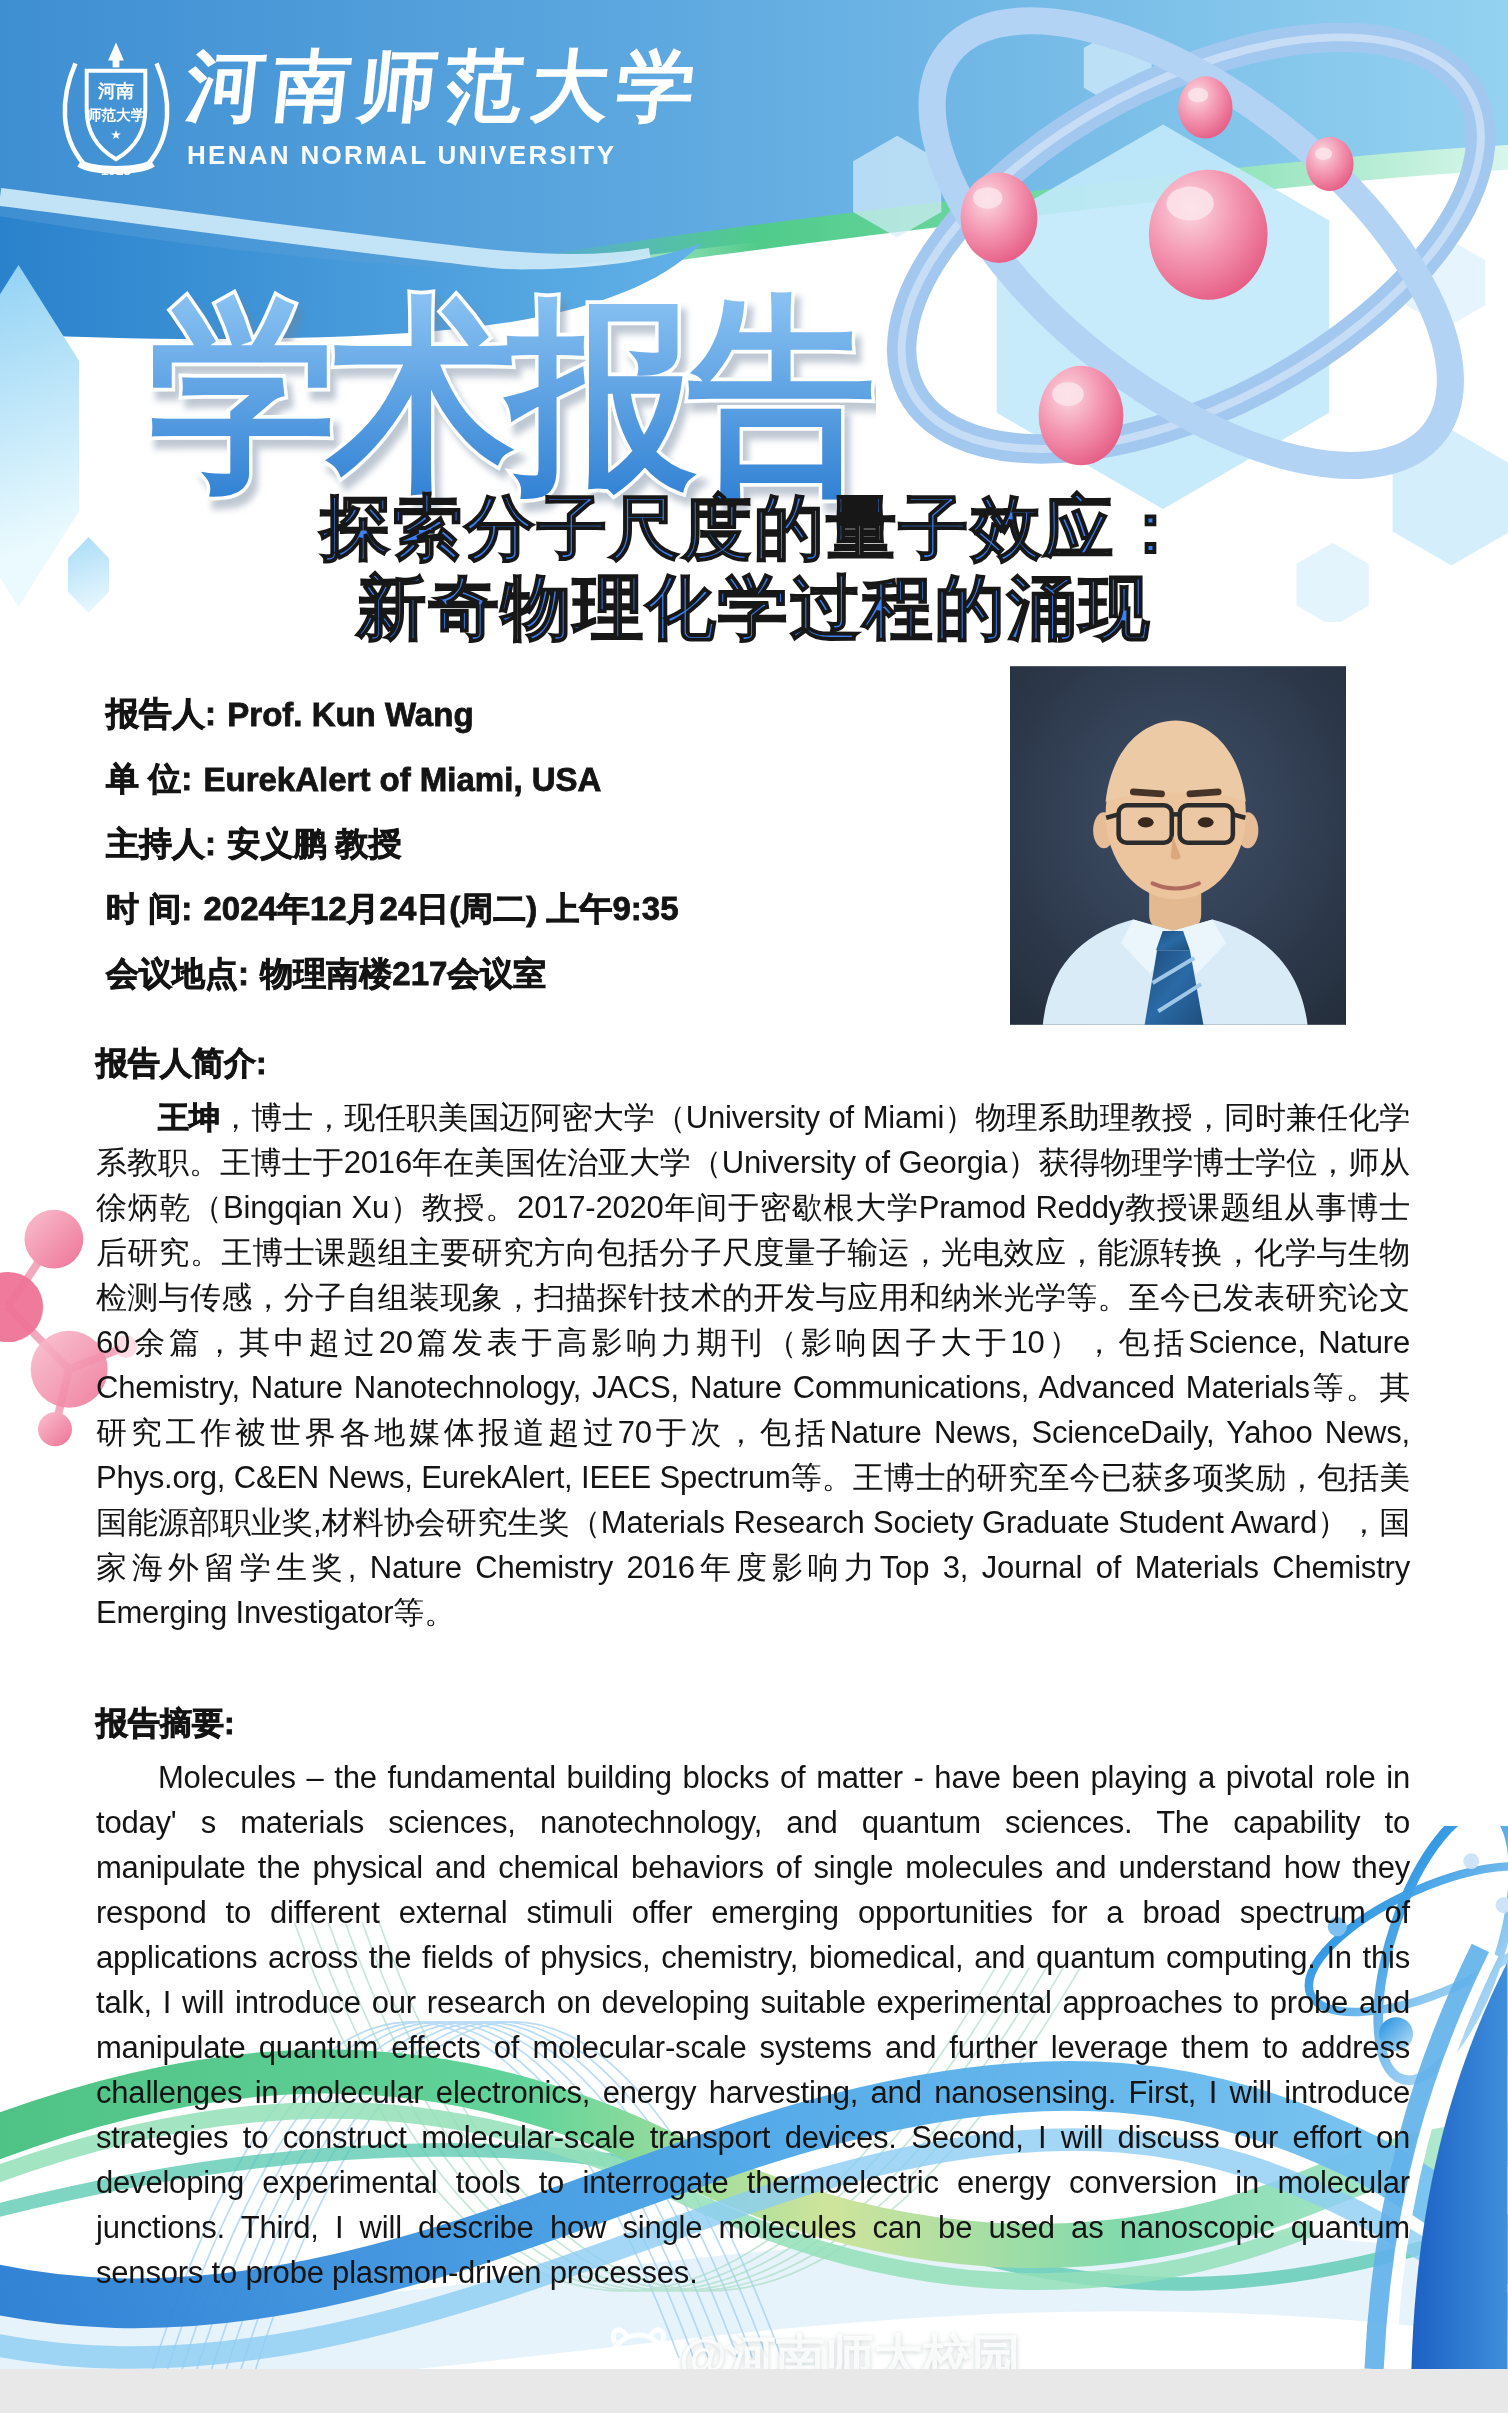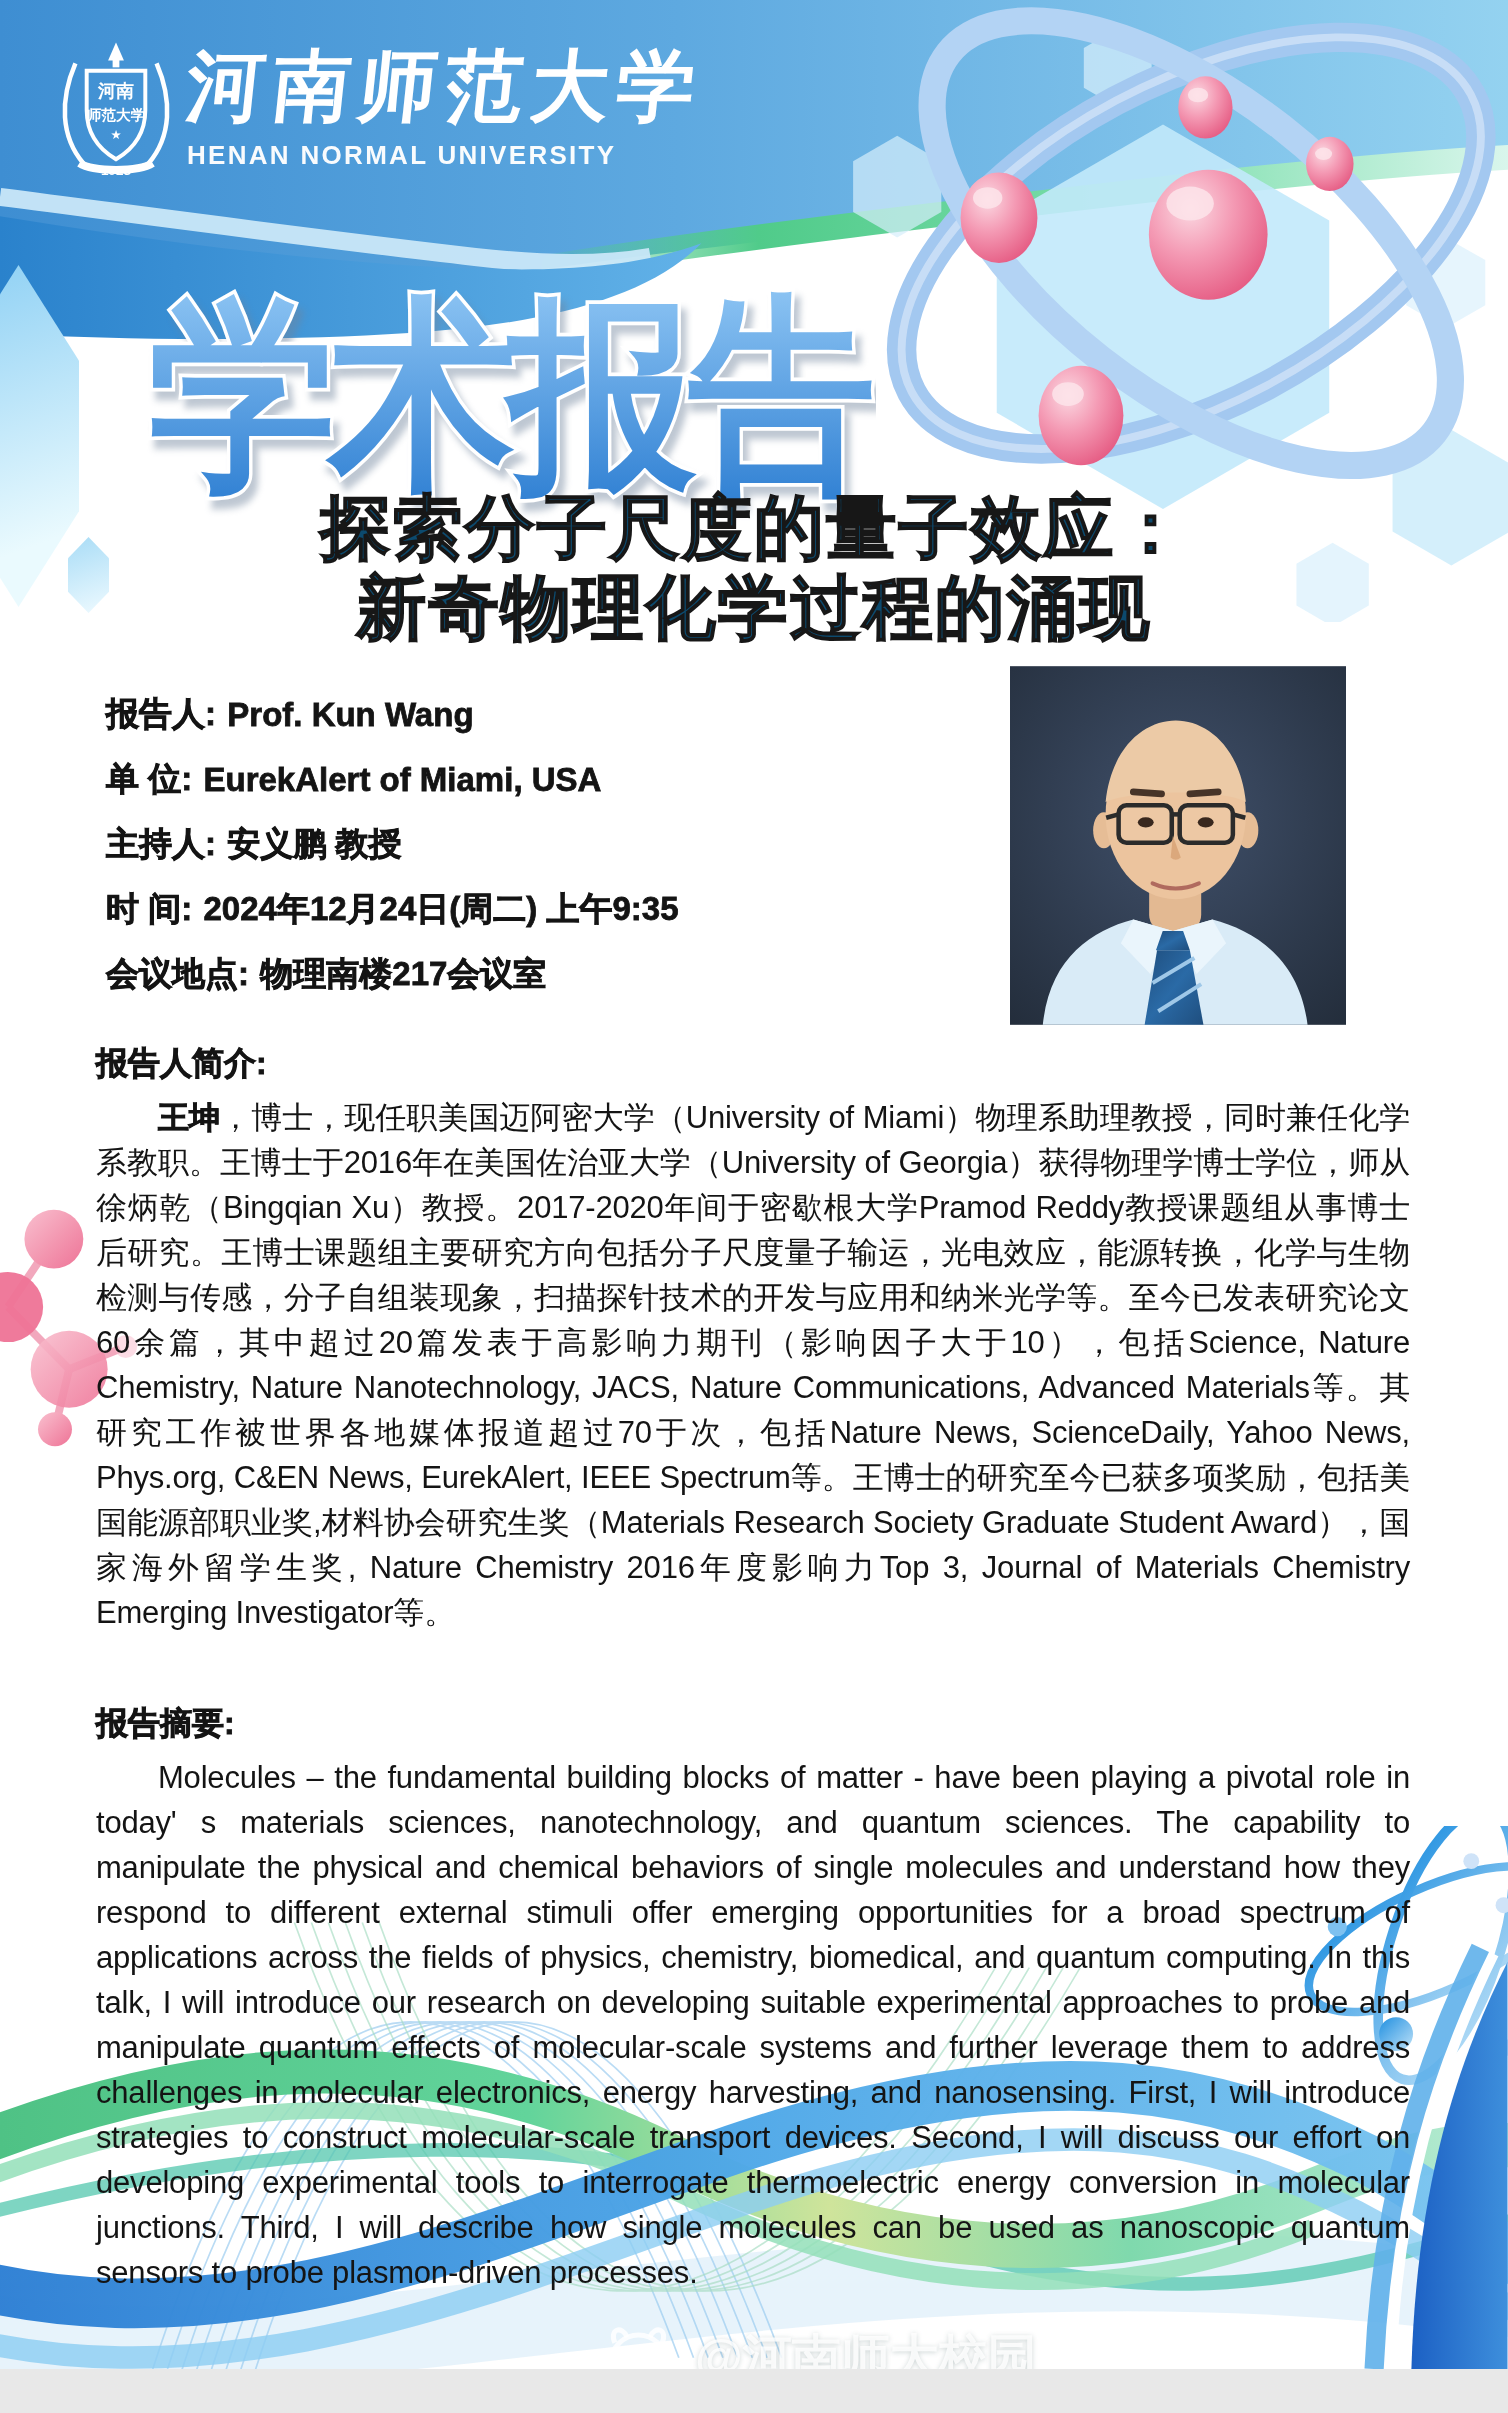--- a/index.html
+++ b/index.html
@@ -18,21 +18,21 @@
   
   .diamond-big{left:-42px;top:265px;width:121px;height:342px;
     background:linear-gradient(160deg,#8ed0f4,#eafafe 80%);
     clip-path:polygon(50% 0%,100% 28%,100% 72%,50% 100%,0% 72%,0% 28%);}
   .diamond-small{left:68px;top:537px;width:41px;height:76px;
     background:linear-gradient(160deg,#a8dcf6,#eefaff);
     clip-path:polygon(50% 0%,100% 28%,100% 72%,50% 100%,0% 72%,0% 28%);}
   .banner-svg{left:141px;top:249px;}
   .banner-text{filter:drop-shadow(10px 14px 6px rgba(110,130,155,.45));}
   
-  .lecture-title{left:0;top:488px;width:100%;text-align:center;color:#0c4a6e;
+  .lecture-title{left:0;top:488px;width:100%;text-align:center;color:#3b82f6;
     font-size:70px;font-weight:bold;line-height:80px;letter-spacing:2.3px;
     -webkit-text-stroke:1.7px #171717;}
   
   .info{left:106px;top:682px;color:#141414;font-size:33px;font-weight:bold;
     -webkit-text-stroke:0.8px #141414;}
   .info-row{height:65px;display:flex;align-items:center;}
   .info-label{margin-right:11.3px;white-space:pre;}
   
   .portrait{left:1010px;top:666px;width:336px;height:359px;}
   
@@ -42,21 +42,21 @@
   .sec-heading{font-size:32px;font-weight:bold;-webkit-text-stroke:0.9px #141414;}
   .para{margin:9px 8px 0 0;font-size:31px;line-height:45px;text-align:justify;
     text-indent:2em;letter-spacing:-0.2px;}
   .para b{font-weight:bold;-webkit-text-stroke:0.8px #141414;}
   
   .molecule-svg{left:0;top:1204px;}
   .lineatom-svg{right:0;top:1826px;}
   .atom-svg{right:0;top:0;}
   .footer-svg{left:0;bottom:0;}
   
-  .watermark{left:599px;top:2318px;display:flex;align-items:center;gap:17px;
+  .watermark{left:599px;top:2318px;display:flex;align-items:center;gap:1px;
     color:rgba(255,255,255,.82);font-size:49px;font-weight:bold;z-index:9;
     text-shadow:0 1.1px 5.7px rgba(60,90,90,.25);}
 </style>
 </head>
 <body>
 
 <div class="poster">
 
   <svg class="abs header-svg" width="1508" height="464" viewBox="0 0 2666 820">
     <defs>

